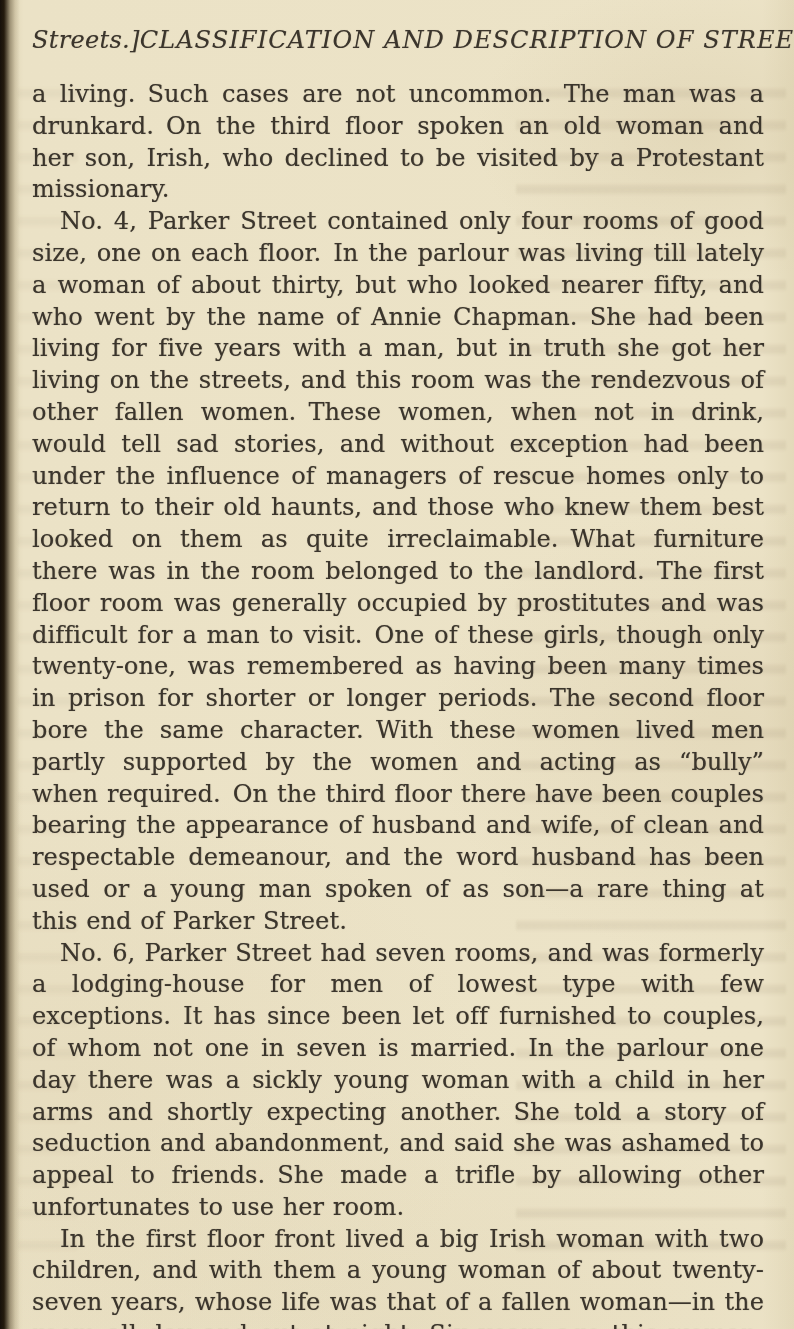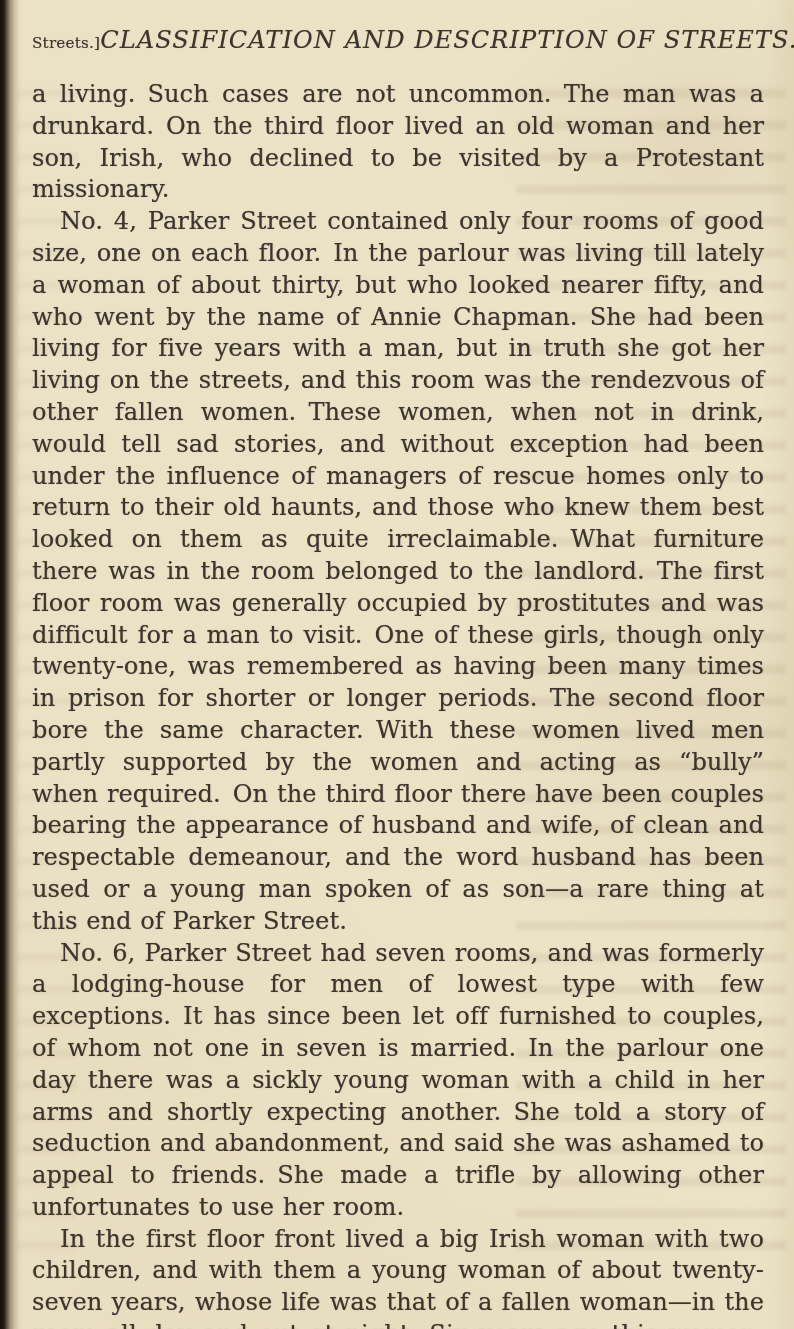--- a/index.html
+++ b/index.html
@@ -54,21 +54,22 @@
     padding: 22px 30px 0 32px;
   }
   .running-header {
     display: flex;
     align-items: baseline;
     justify-content: space-between;
     margin-bottom: 24px;
     text-shadow: 0.3px 0.3px 0.7px rgba(59,53,44,0.45);
   }
   .hdr-left {
-    font-size: 15px;
+    font-style: italic;
+    font-size: 24px;
     letter-spacing: 0.3px;
   }
   .hdr-title {
     font-style: italic;
     font-size: 24px;
     letter-spacing: 1.1px;
     flex: 1;
     text-align: center;
     white-space: nowrap;
   }
@@ -102,19 +103,19 @@
   <div class="bleed-ghost left"></div>
 
   <div class="page-inner">
     <div class="running-header">
       <span class="hdr-left">Streets.]</span>
       <span class="hdr-title">CLASSIFICATION AND DESCRIPTION OF STREETS.</span>
       <span class="hdr-page">63</span>
     </div>
 
     <div class="body-text" id="body-text">
-        <p class=""><span>a living. Such cases are not uncommon. The man was a drunkard. On the third floor lived an old woman and her son, Irish, who declined to be visited by a Protestant missionary.</span></p>
+        <p class=""><span>a living. Such cases are not uncommon. The man was a drunkard. On the third floor spoken an old woman and her son, Irish, who declined to be visited by a Protestant missionary.</span></p>
         <p class="indent"><span class="it">No. 4, Parker Street</span><span> contained only four rooms of good size, one on each floor. In the parlour was living till lately a woman of about thirty, but who looked nearer fifty, and who went by the name of Annie Chapman. She had been living for five years with a man, but in truth she got her living on the streets, and this room was the rendezvous of other fallen women. These women, when not in drink, would tell sad stories, and without exception had been under the influence of managers of rescue homes only to return to their old haunts, and those who knew them best looked on them as quite irreclaimable. What furniture there was in the room belonged to the landlord. The first floor room was generally occupied by prostitutes and was difficult for a man to visit. One of these girls, though only twenty-one, was remembered as having been many times in prison for shorter or longer periods. The second floor bore the same character. With these women lived men partly supported by the women and acting as “bully” when required. On the third floor there have been couples bearing the appearance of husband and wife, of clean and respectable demeanour, and the word husband has been used or a young man spoken of as son—a rare thing at this end of Parker Street.</span></p>
         <p class="indent"><span class="it">No. 6, Parker Street</span><span> had seven rooms, and was formerly a lodging-house for men of lowest type with few exceptions. It has since been let off furnished to couples, of whom not one in seven is married. In the parlour one day there was a sickly young woman with a child in her arms and shortly expecting another. She told a story of seduction and abandonment, and said she was ashamed to appeal to friends. She made a trifle by allowing other unfortunates to use her room.</span></p>
         <p class="indent"><span>In the first floor front lived a big Irish woman with two children, and with them a young woman of about twenty-seven years, whose life was that of a fallen woman—in the room all day and out at night. Six years ago this woman, who then lived in Neal Street, was lying helpless in bed suffering from the kick of a disappointed policeman, who was tried</span></p>
       </div>
   </div>
 </div>
 
 </body></html>

